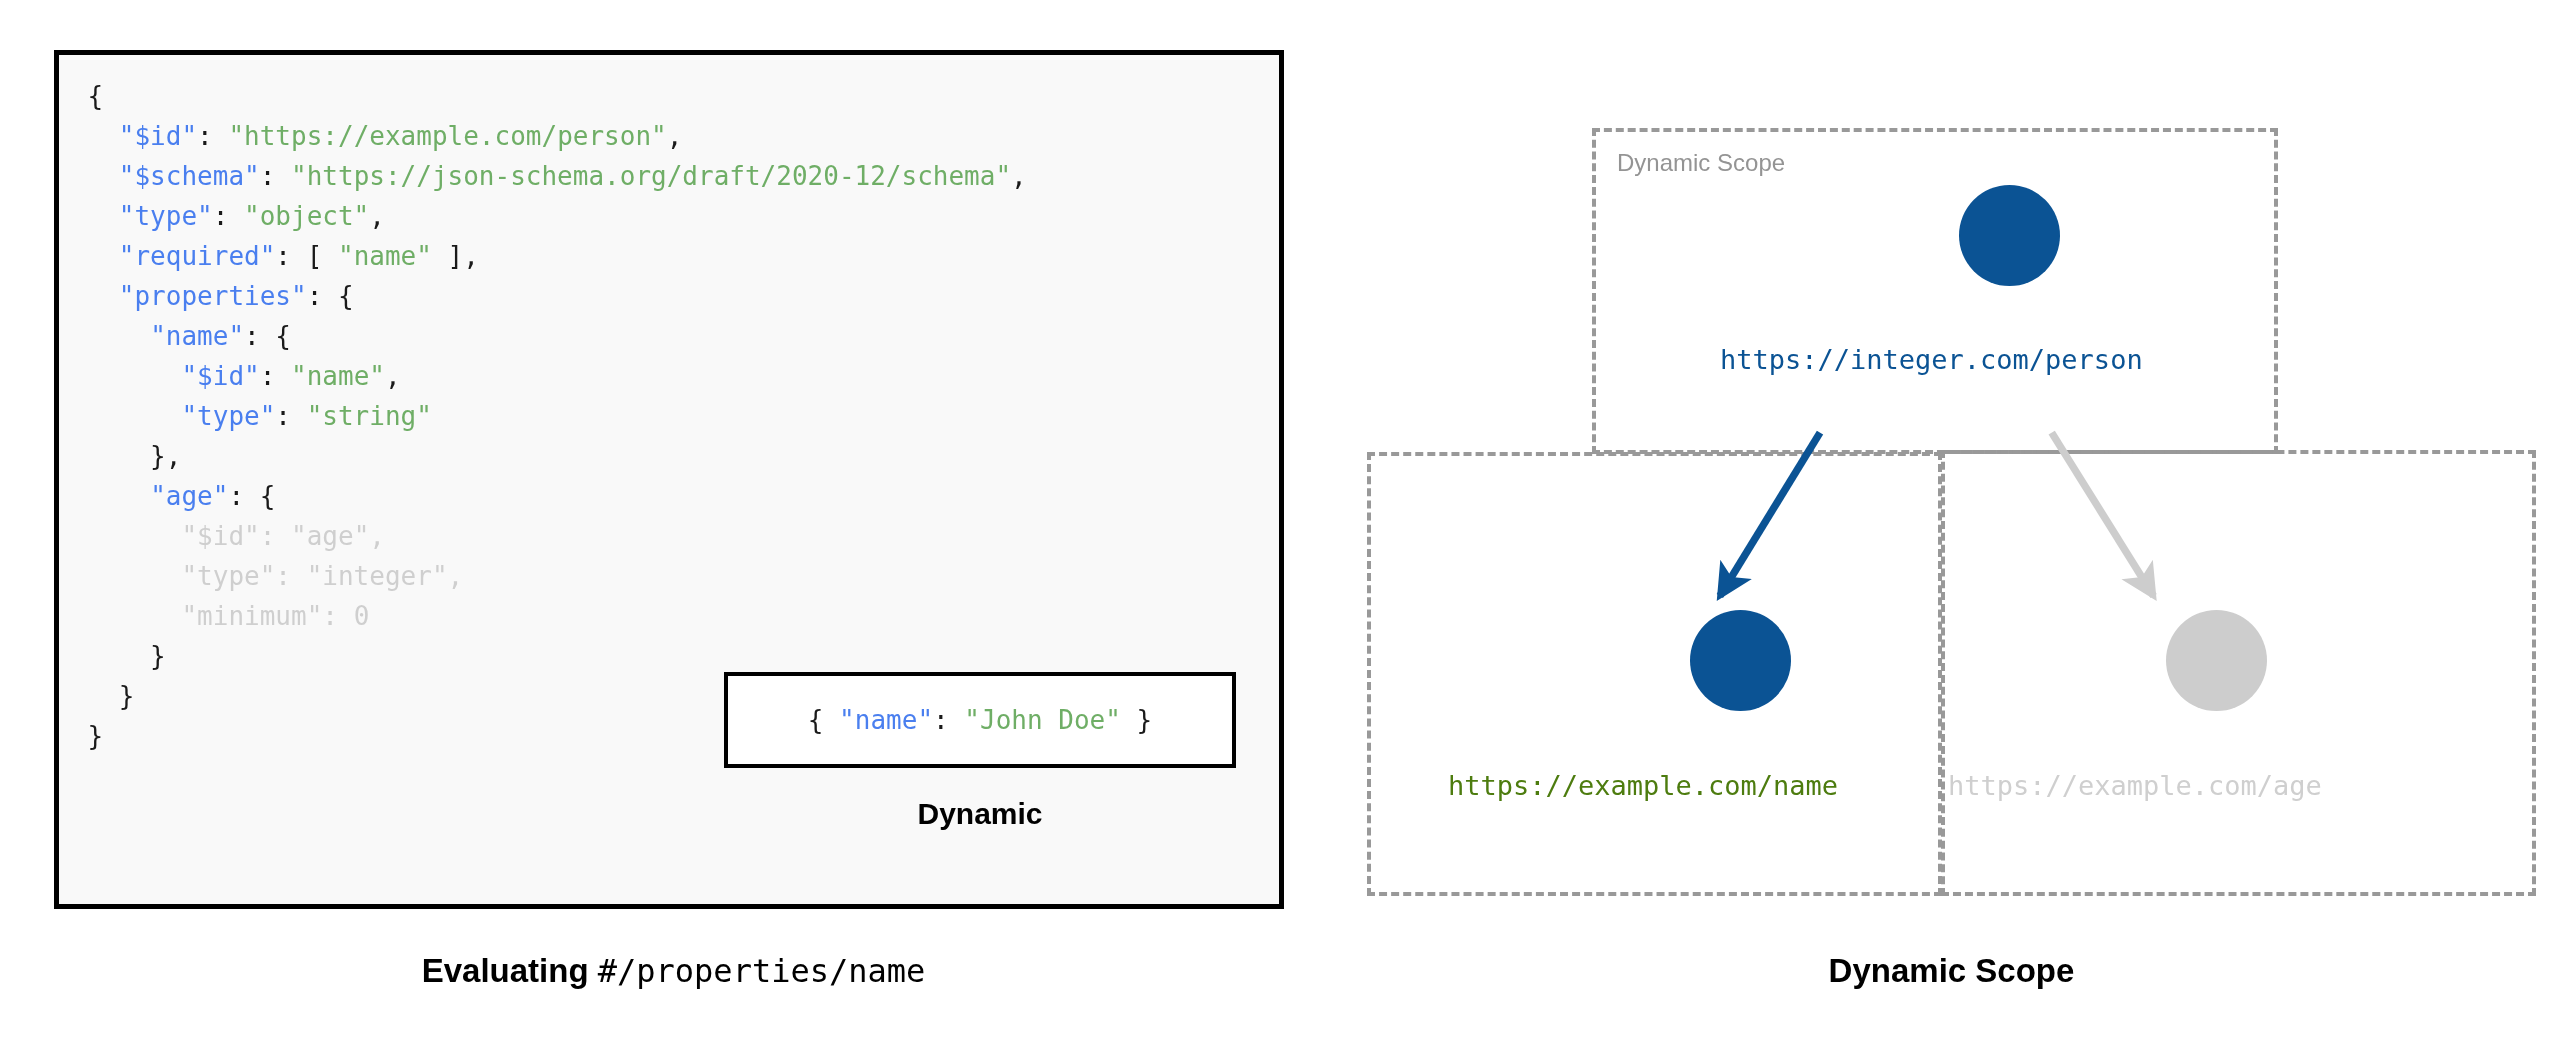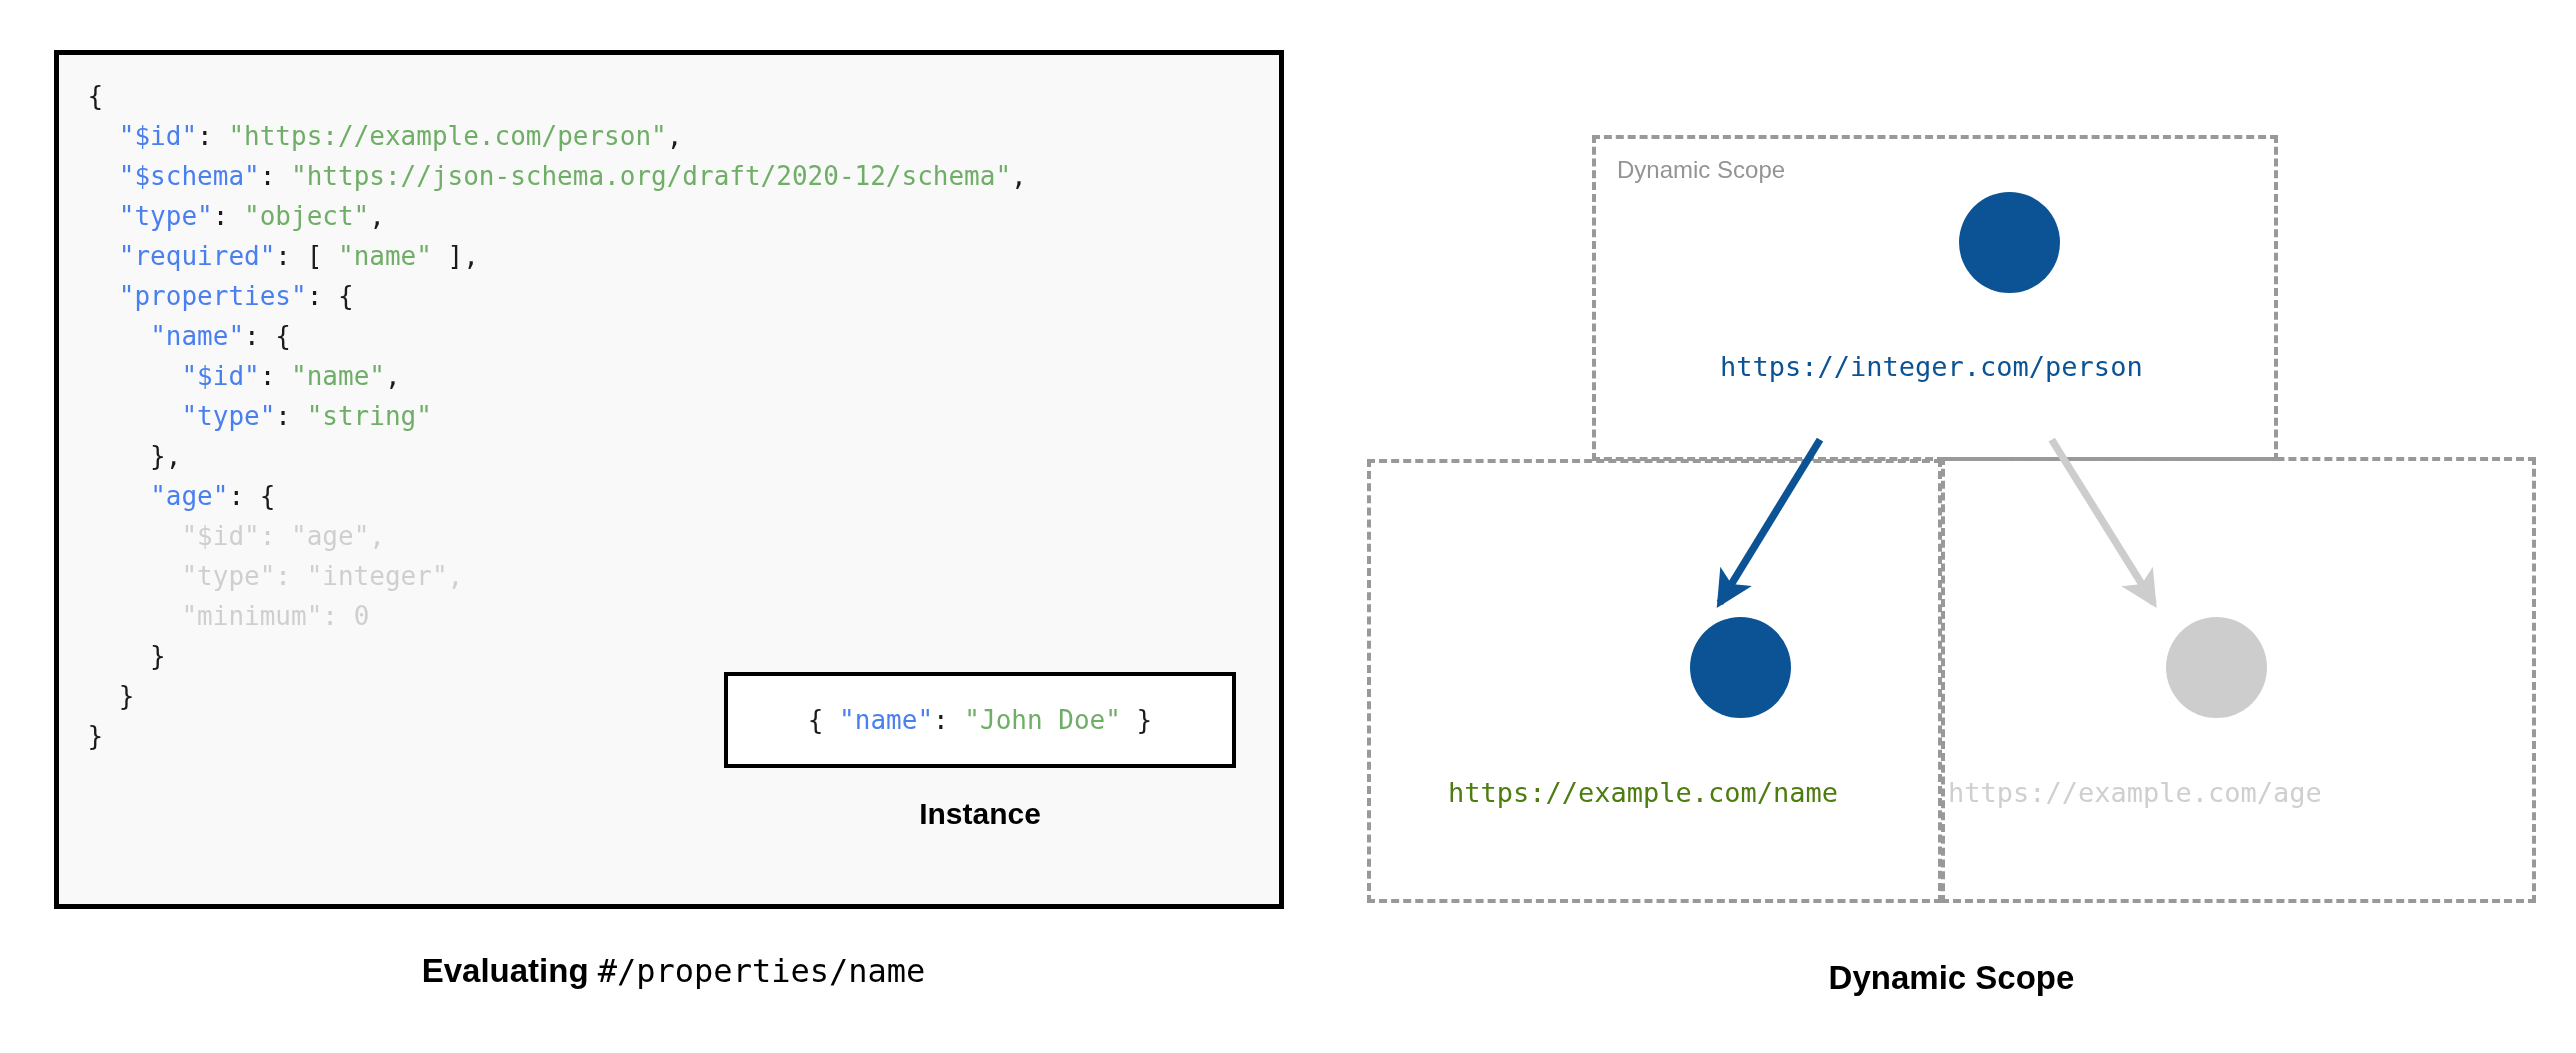--- a/index.html
+++ b/index.html
@@ -99,21 +99,21 @@
   #left-caption .cap-mono {
     font-family: "DejaVu Sans Mono", "Liberation Mono", monospace;
     font-weight: normal;
     font-size: 32px;
   }
 
   
   #right-panel {
     position: absolute;
     left: 1327px;
-    top: 7px;
+    top: 0;
     width: 1249px;
     height: 864px;
   }
 
   .scope-box {
     position: absolute;
     border: 4px dashed #999999;
     box-sizing: border-box;
     background: transparent;
   }
@@ -173,21 +173,21 @@
 <div id="left-panel">
 
   <div id="schema-code-box">
     <div id="schema-code"><span class="ln"><span class="p">{</span></span><span class="ln"><span class="p">  </span><span class="k">"$id"</span><span class="p">: </span><span class="s">"https://example.com/person"</span><span class="p">,</span></span><span class="ln"><span class="p">  </span><span class="k">"$schema"</span><span class="p">: </span><span class="s">"https://json-schema.org/draft/2020-12/schema"</span><span class="p">,</span></span><span class="ln"><span class="p">  </span><span class="k">"type"</span><span class="p">: </span><span class="s">"object"</span><span class="p">,</span></span><span class="ln"><span class="p">  </span><span class="k">"required"</span><span class="p">: [ </span><span class="s">"name"</span><span class="p"> ],</span></span><span class="ln"><span class="p">  </span><span class="k">"properties"</span><span class="p">: {</span></span><span class="ln"><span class="p">    </span><span class="k">"name"</span><span class="p">: {</span></span><span class="ln"><span class="p">      </span><span class="k">"$id"</span><span class="p">: </span><span class="s">"name"</span><span class="p">,</span></span><span class="ln"><span class="p">      </span><span class="k">"type"</span><span class="p">: </span><span class="s">"string"</span></span><span class="ln"><span class="p">    },</span></span><span class="ln"><span class="p">    </span><span class="k">"age"</span><span class="p">: {</span></span><span class="ln dim"><span class="p">      </span><span class="k">"$id"</span><span class="p">: </span><span class="s">"age"</span><span class="p">,</span></span><span class="ln dim"><span class="p">      </span><span class="k">"type"</span><span class="p">: </span><span class="s">"integer"</span><span class="p">,</span></span><span class="ln dim"><span class="p">      </span><span class="k">"minimum"</span><span class="p">: </span><span class="s">0</span></span><span class="ln"><span class="p">    }</span></span><span class="ln"><span class="p">  }</span></span><span class="ln"><span class="p">}</span></span></div>
   </div>
 
   <div id="instance-box">
     <div id="instance-code"><span class="p">{ </span><span class="k">"name"</span><span class="p">: </span><span class="s">"John Doe"</span><span class="p"> }</span></div>
   </div>
 
-  <div id="instance-caption">Instance</div>
+  <div id="instance-caption">Dynamic</div>
 
   <div id="left-caption">
     <span class="cap-bold">Evaluating </span><span class="cap-mono">#/properties/name</span>
   </div>
 
 </div>
 
 <div id="right-panel">
 
   <div id="scope-root" class="scope-box"></div>

